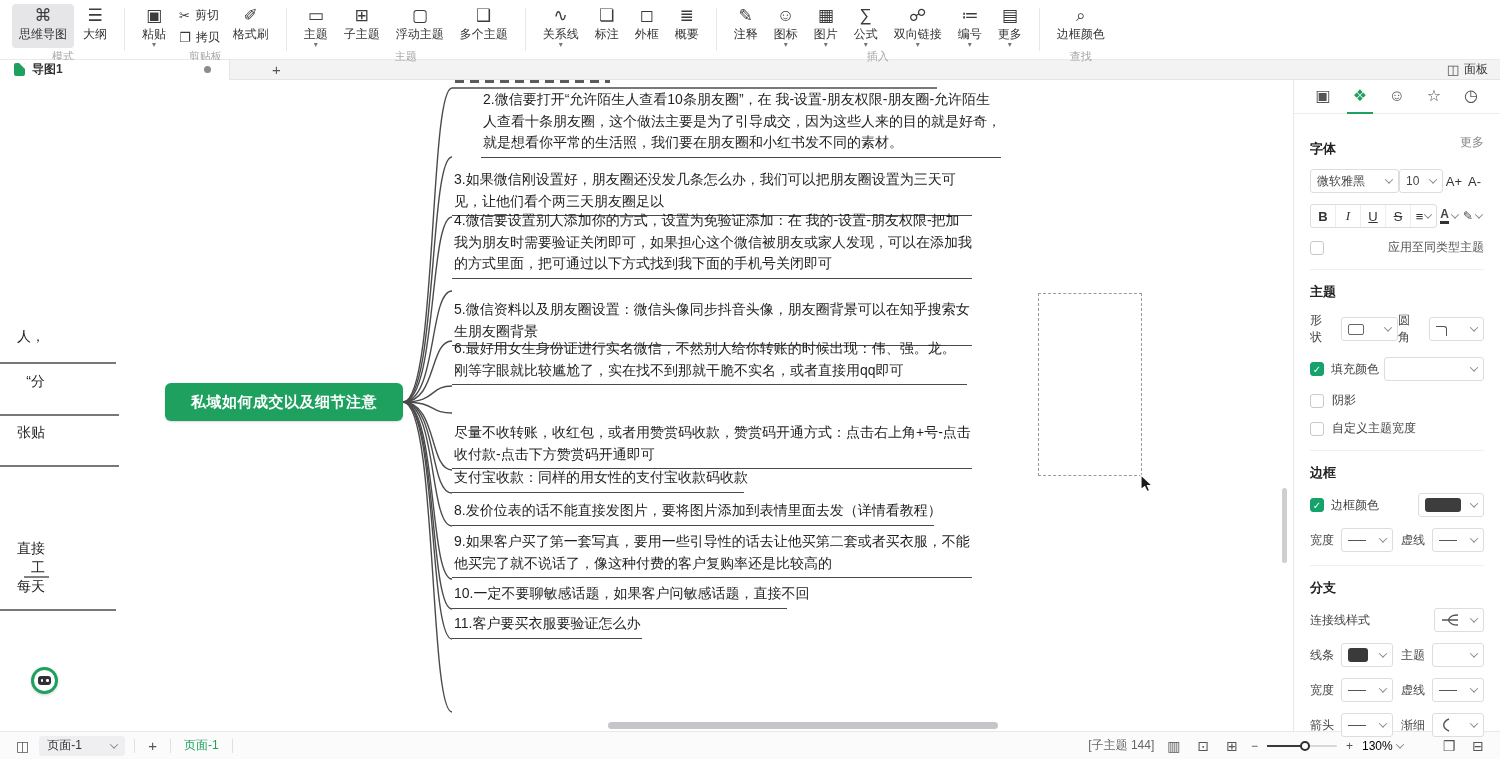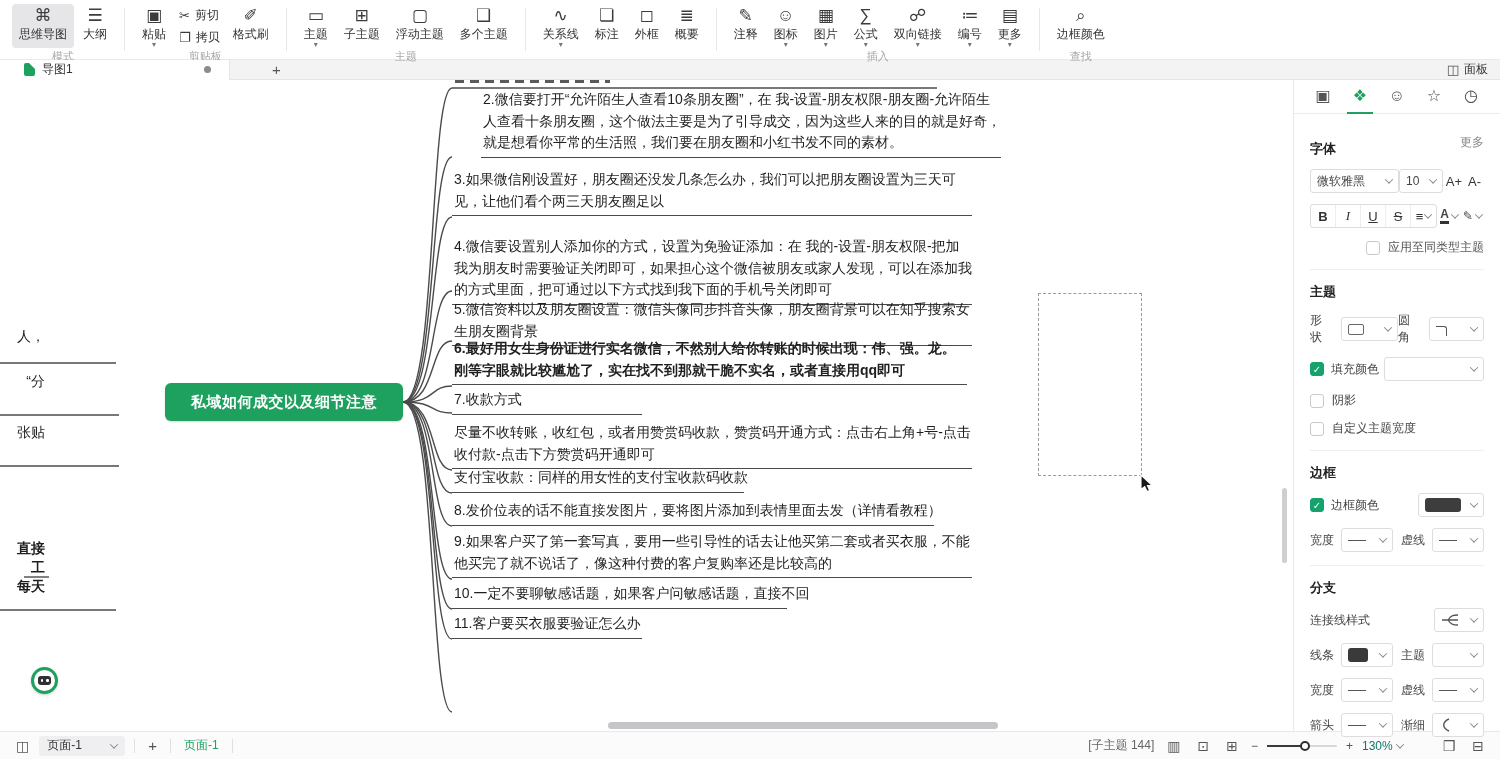--- a/index.html
+++ b/index.html
@@ -20,21 +20,21 @@
   .tb-caret{font-size:8px;line-height:7px;height:7px;color:#777;}
   .tb-caret.hide{visibility:hidden;}
   .tb-stack{display:flex;flex-direction:column;justify-content:center;gap:3px;padding-top:2px;}
   .tb-sbtn{display:flex;align-items:center;gap:5px;font-size:12px;padding:1px 4px;border-radius:3px;white-space:nowrap;}
   .tb-sic{font-size:13px;color:#3c3c3c;}
   .tb-gname{font-size:11px;color:#a6a6a6;margin-top:auto;padding:1px 0 3px 0;height:16px;}
   .tb-div{width:1px;background:#e7e7e7;margin:8px 2px;}
 
   
   .tabbar{height:20px;background:#f3f3f4;border-bottom:1px solid #e5e5e5;display:flex;align-items:center;}
-  .doc-tab{width:230px;height:20px;background:#fff;border-right:1px solid #e5e5e5;display:flex;align-items:center;padding:0 18px 0 24px;gap:7px;}
+  .doc-tab{width:230px;height:20px;background:#fff;border-right:1px solid #e5e5e5;display:flex;align-items:center;padding:0 18px 0 14px;gap:7px;font-weight:bold;}
   .file-ic{width:11px;height:13px;background:var(--accent);border-radius:2px;position:relative;flex:none;}
   .file-ic::after{content:"";position:absolute;right:0;top:0;border:3px solid #fff;border-left-color:transparent;border-bottom-color:transparent;border-top-right-radius:2px;}
   .doc-tab .ttl{font-size:12px;color:#333;}
   .dot{width:7px;height:7px;border-radius:50%;background:#8b8b90;margin-left:auto;}
   .tab-add{font-size:15px;color:#555;margin-left:36px;line-height:20px;padding:0 6px;}
   .panel-btn{margin-left:auto;display:flex;align-items:center;gap:5px;padding-right:12px;color:#333;}
   .panel-btn .pi{font-size:13px;color:#555;}
 
   
   .main{position:relative;height:651px;}
@@ -85,21 +85,21 @@
   .st-ic{font-size:14px;color:#555;padding:0 4px;}
   .page-sel{background:#efeff1;border-radius:3px;height:20px;width:86px;display:flex;align-items:center;justify-content:space-between;padding:0 8px;margin-left:6px;color:#333;}
   .st-sep{width:1px;height:14px;background:#e0e0e0;margin:0 9px;}
   .st-add{font-size:15px;color:#555;padding:0 4px;}
   .page-tab{color:var(--accent);padding:0 4px;}
   .st-right{margin-left:auto;display:flex;align-items:center;gap:9px;}
   .sel-info{color:#666;}
   .zoom-track{width:70px;height:2px;background:#d8d8d8;border-radius:1px;position:relative;}
   .zoom-fill{position:absolute;left:0;top:0;height:2px;width:55%;background:#3a3a3a;}
   .zoom-knob{position:absolute;left:55%;top:50%;transform:translate(-50%,-50%);width:10px;height:10px;border:2px solid #2e2e2e;background:#fff;border-radius:50%;}
-  .zoom-pct{display:flex;align-items:center;gap:4px;color:#0f766e;}
+  .zoom-pct{display:flex;align-items:center;gap:4px;color:#000000;}
   .gap24{width:18px;}
 </style>
 </head>
 <body>
 
 <div class="toolbar">
   <div style="display:flex">
       <div class="tb-group">
         <div class="tb-row">
           <div class="tb-btn active">
@@ -285,40 +285,39 @@
     <div class="hscroll"></div>
     <div class="vscroll"></div>
     <div class="ai-btn">
       <span class="robo"></span>
     </div>
     <svg class="cursor" width="16" height="20">
       <path d="M1,1 L1,15.5 L4.7,12.6 L7.1,17.6 L9.6,16.4 L7.4,11.6 L12.2,11.6 Z" fill="#1a1a1a" stroke="#fff" stroke-width="1.1"></path>
     </svg>
   <div class="mm-item" style="top: 9px; width: 520px; margin-left: 29px;">2.微信要打开“允许陌生人查看10条朋友圈”，在 我-设置-朋友权限-朋友圈-允许陌生人查看十条朋友圈，这个做法主要是为了引导成交，因为这些人来的目的就是好奇，就是想看你平常的生活照，我们要在朋友圈和小红书发不同的素材。</div>
       <div class="mm-item" style="top: 89px; width: 520px;">3.如果微信刚设置好，朋友圈还没发几条怎么办，我们可以把朋友圈设置为三天可见，让他们看个两三天朋友圈足以</div>
-      <div class="mm-item" style="top: 156px; width: 520px;">4.微信要设置别人添加你的方式，设置为免验证添加：在 我的-设置-朋友权限-把加我为朋友时需要验证关闭即可，如果担心这个微信被朋友或家人发现，可以在添加我的方式里面，把可通过以下方式找到我下面的手机号关闭即可</div>
+      <div class="mm-item" style="top: 130px; width: 520px;">4.微信要设置别人添加你的方式，设置为免验证添加：在 我的-设置-朋友权限-把加我为朋友时需要验证关闭即可，如果担心这个微信被朋友或家人发现，可以在添加我的方式里面，把可通过以下方式找到我下面的手机号关闭即可</div>
       <div class="mm-item" style="top: 219px; width: 520px;">5.微信资料以及朋友圈设置：微信头像同步抖音头像，朋友圈背景可以在知乎搜索女生朋友圈背景</div>
-      <div class="mm-item" style="top: 258px; width: 515px; font-weight: bold;">6.最好用女生身份证进行实名微信，不然别人给你转账的时候出现：伟、强。龙。刚等字眼就比较尴尬了，实在找不到那就干脆不实名，或者直接用qq即可</div>
-      <div class="mm-item nowrap" style="top: 309px; width: 190px;">7.收款方式</div>
+      <div class="mm-item" style="top: 258px; width: 515px;">6.最好用女生身份证进行实名微信，不然别人给你转账的时候出现：伟、强。龙。刚等字眼就比较尴尬了，实在找不到那就干脆不实名，或者直接用qq即可</div>
       <div class="mm-item nowrap" style="top: 387px; width: 292px;">支付宝收款：同样的用女性的支付宝收款码收款</div>
       <div class="mm-item" style="top: 342px; width: 520px;">尽量不收转账，收红包，或者用赞赏码收款，赞赏码开通方式：点击右上角+号-点击收付款-点击下方赞赏码开通即可</div>
       <div class="mm-item nowrap" style="top: 420px; width: 482px;">8.发价位表的话不能直接发图片，要将图片添加到表情里面去发（详情看教程）</div>
       <div class="mm-item" style="top: 451px; width: 520px;">9.如果客户买了第一套写真，要用一些引导性的话去让他买第二套或者买衣服，不能他买完了就不说话了，像这种付费的客户复购率还是比较高的</div>
       <div class="mm-item nowrap" style="top: 503px; width: 335px;">10.一定不要聊敏感话题，如果客户问敏感话题，直接不回</div>
       <div class="mm-item nowrap" style="top: 533px; width: 190px;">11.客户要买衣服要验证怎么办</div>
       <div class="frag" style="top: 247px;">
         <div>人，</div>
       </div>
       <div class="frag" style="top: 292px;">
         <div>“分</div>
       </div>
       <div class="frag" style="top: 343px;">
         <div>张贴</div>
       </div>
-      <div class="frag" style="top: 459px; font-weight: bold;">
+      <div class="frag" style="top: 459px;">
         <div>直接</div>
         <div>工</div>
         <div>每天</div>
       </div>
     </div>
 
   <div class="sidebar">
     <div class="sb-tabs">
       <div class="sb-tab">▣</div>
       <div class="sb-tab on">❖</div>
@@ -357,21 +356,21 @@
         </div>
         <span class="mini-btn">
           <span style="border-bottom:3px solid #333;font-weight:bold;line-height:13px">A</span>
           <span class="chev"></span>
         </span>
         <span class="mini-btn">
           <span>✎</span>
           <span class="chev"></span>
         </span>
       </div>
-      <div class="srow" style="justify-content:flex-end;gap:8px">
+      <div class="srow" style="justify-content:space-between;gap:8px">
         <span class="cb"></span>
         <span style="color:#555">应用至同类型主题</span>
       </div>
       <div class="sb-div"></div>
     </div>
 
     <div class="sec">
       <div class="sec-title">主题</div>
       <div class="srow">
         <div class="half">

